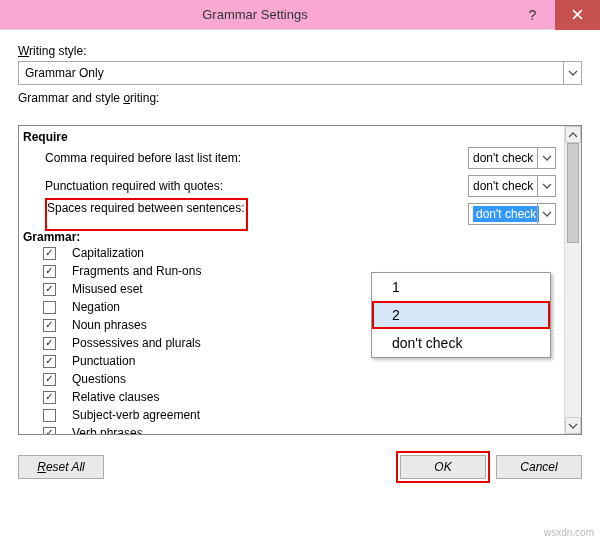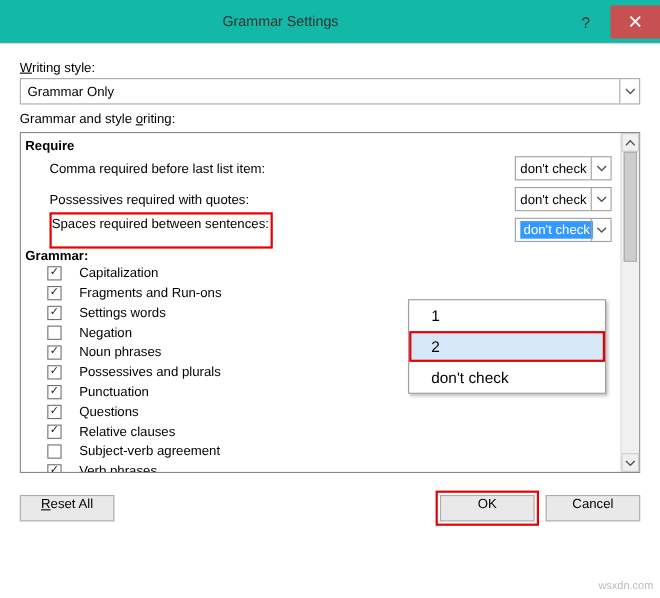--- a/index.html
+++ b/index.html
@@ -1,28 +1,28 @@
 <!DOCTYPE html>
 <html><head>
 <meta charset="utf-8">
 <style>
 * { box-sizing: border-box; font-family: "Segoe UI", Tahoma, sans-serif; font-size: 12px; }
 body { margin: 0; background: #fff; width: 600px; height: 544px; overflow: hidden; position: relative; }
-.titlebar { height: 40px; background: #14b8a6; border-bottom: 1px solid #d9d9d9; display: flex; align-items: center; position: relative; }
+.titlebar { height: 30px; background: #f9a8d4; border-bottom: 1px solid #d9d9d9; display: flex; align-items: center; position: relative; }
 .titlebar .title { flex: 1; text-align: center; font-size: 13px; color: #333; }
 .titlebar .tbtn { width: 45px; height: 30px; display: flex; align-items: center; justify-content: center; }
 .tbtn.help { color: #333; font-size: 14px; }
 .tbtn.close { background: #c75050; color: #fff; font-size: 14px; }
 .content { padding: 8px 18px 10px 18px; }
 .lbl { display: block; margin: 6px 0 3px 0; color: #000; }
 .und { text-decoration: underline; }
 .select-row { display: flex; }
 .combo { flex: 1; height: 24px; border: 1px solid #a9a9a9; display: flex; align-items: center; padding: 0 6px; background: #fff; position: relative; text-align: right; }
 .combo .arrow { position: absolute; right: 0; top: 0; width: 18px; height: 100%; border-left: 1px solid #a9a9a9; display: flex; align-items: center; justify-content: center; }
-.panel { border: 1px solid #888; margin-top: 5px; height: 310px; position: relative; display: flex; }
+.panel { border: 1px solid #888; margin-top: 20px; height: 310px; position: relative; display: flex; }
 .panel-body { flex: 1; padding: 4px 8px 4px 4px; overflow: hidden; position: relative; }
 .scrollbar { width: 17px; background: #f0f0f0; border-left: 1px solid #ddd; position: relative; }
 .scrollbar .sbtn { height: 17px; border: 1px solid #ccc; background: #f0f0f0; display: flex; align-items: center; justify-content: center; font-size: 9px; color: #555; }
 .scrollbar .sbtn.down { position: absolute; bottom: 0; left: 0; right: 0; }
 .scrollbar .thumb { position: absolute; top: 17px; left: 2px; right: 2px; height: 100px; background: #cdcdcd; border: 1px solid #aaa; }
 .bold { font-weight: bold; }
 .req-row { display: flex; align-items: center; height: 28px; }
 .req-row .rlabel { flex: 1; padding-left: 22px; }
 .req-row .rcombo { width: 88px; height: 22px; border: 1px solid #a0a0a0; background: #fff; display: flex; align-items: center; padding: 0 4px; position: relative; }
 .req-row .rcombo.sel .val { background: #3399ff; color: #fff; padding: 1px 3px; }
@@ -31,21 +31,21 @@
 .grammar-head { font-weight: bold; margin-top: 2px; }
 .chk-list { padding-left: 20px; }
 .chk-item { display: flex; align-items: center; height: 18px; gap: 16px; }
 .chk { width: 13px; height: 13px; border: 1px solid #707070; display: flex; align-items: center; justify-content: center; font-size: 10px; line-height: 1; }
 .chk.on::after { content: "✓"; color: #1a1a1a; }
 .dropdown { position: absolute; left: 371px; top: 272px; width: 180px; background: #fff; border: 1px solid #999; box-shadow: 2px 2px 3px rgba(0,0,0,0.25); z-index: 10; }
 .dropdown .opt { padding: 6px 20px; font-size: 14px; cursor: default; }
 .dropdown .opt.hov { background: #d6e7f7; border: 2px solid #e60000; padding: 4px 18px; }
 .btnbar { display: flex; padding: 10px 18px; gap: 10px; align-items: center; }
 .btnbar .spacer { flex: 1; }
-.btn { min-width: 86px; height: 24px; border: 1px solid #acacac; background: #e9e9e9; display: flex; align-items: flex-start; justify-content: center; padding: 0 8px; }
+.btn { min-width: 86px; height: 24px; border: 1px solid #acacac; background: #e9e9e9; display: flex; align-items: center; justify-content: center; padding: 0 8px; font-style: italic; }
 .btn.hl { outline: 2px solid #e60000; outline-offset: 2px; margin-left: 48px; }
 .watermark { position: absolute; right: 6px; bottom: 6px; font-size: 10px; color: #bbb; }
 svg.chev { width: 10px; height: 10px; }
 </style>
 </head>
 <body>
 
 <div class="titlebar">
   <div class="title">Grammar Settings</div>
   <div class="tbtn help">?</div>
@@ -80,21 +80,21 @@
             <div class="rcombo">
               <span class="val">don't check</span>
               <span class="arrow">
                 <svg class="chev" viewBox="0 0 10 10">
                   <path d="M1 3 L5 7 L9 3" fill="none" stroke="#555" stroke-width="1.3"></path>
                 </svg>
               </span>
             </div>
           </div>
           <div class="req-row">
-            <div class="rlabel">Possessives required with quotes:</div>
+            <div class="rlabel">Punctuation required with quotes:</div>
             <div class="rcombo">
               <span class="val">don't check</span>
               <span class="arrow">
                 <svg class="chev" viewBox="0 0 10 10">
                   <path d="M1 3 L5 7 L9 3" fill="none" stroke="#555" stroke-width="1.3"></path>
                 </svg>
               </span>
             </div>
           </div>
           <div class="req-row">
@@ -114,21 +114,21 @@
           <div class="chk-item">
             <span class="chk on"></span>
             <span>Capitalization</span>
           </div>
           <div class="chk-item">
             <span class="chk on"></span>
             <span>Fragments and Run-ons</span>
           </div>
           <div class="chk-item">
             <span class="chk on"></span>
-            <span>Settings words</span>
+            <span>Misused eset</span>
           </div>
           <div class="chk-item">
             <span class="chk"></span>
             <span>Negation</span>
           </div>
           <div class="chk-item">
             <span class="chk on"></span>
             <span>Noun phrases</span>
           </div>
           <div class="chk-item">

